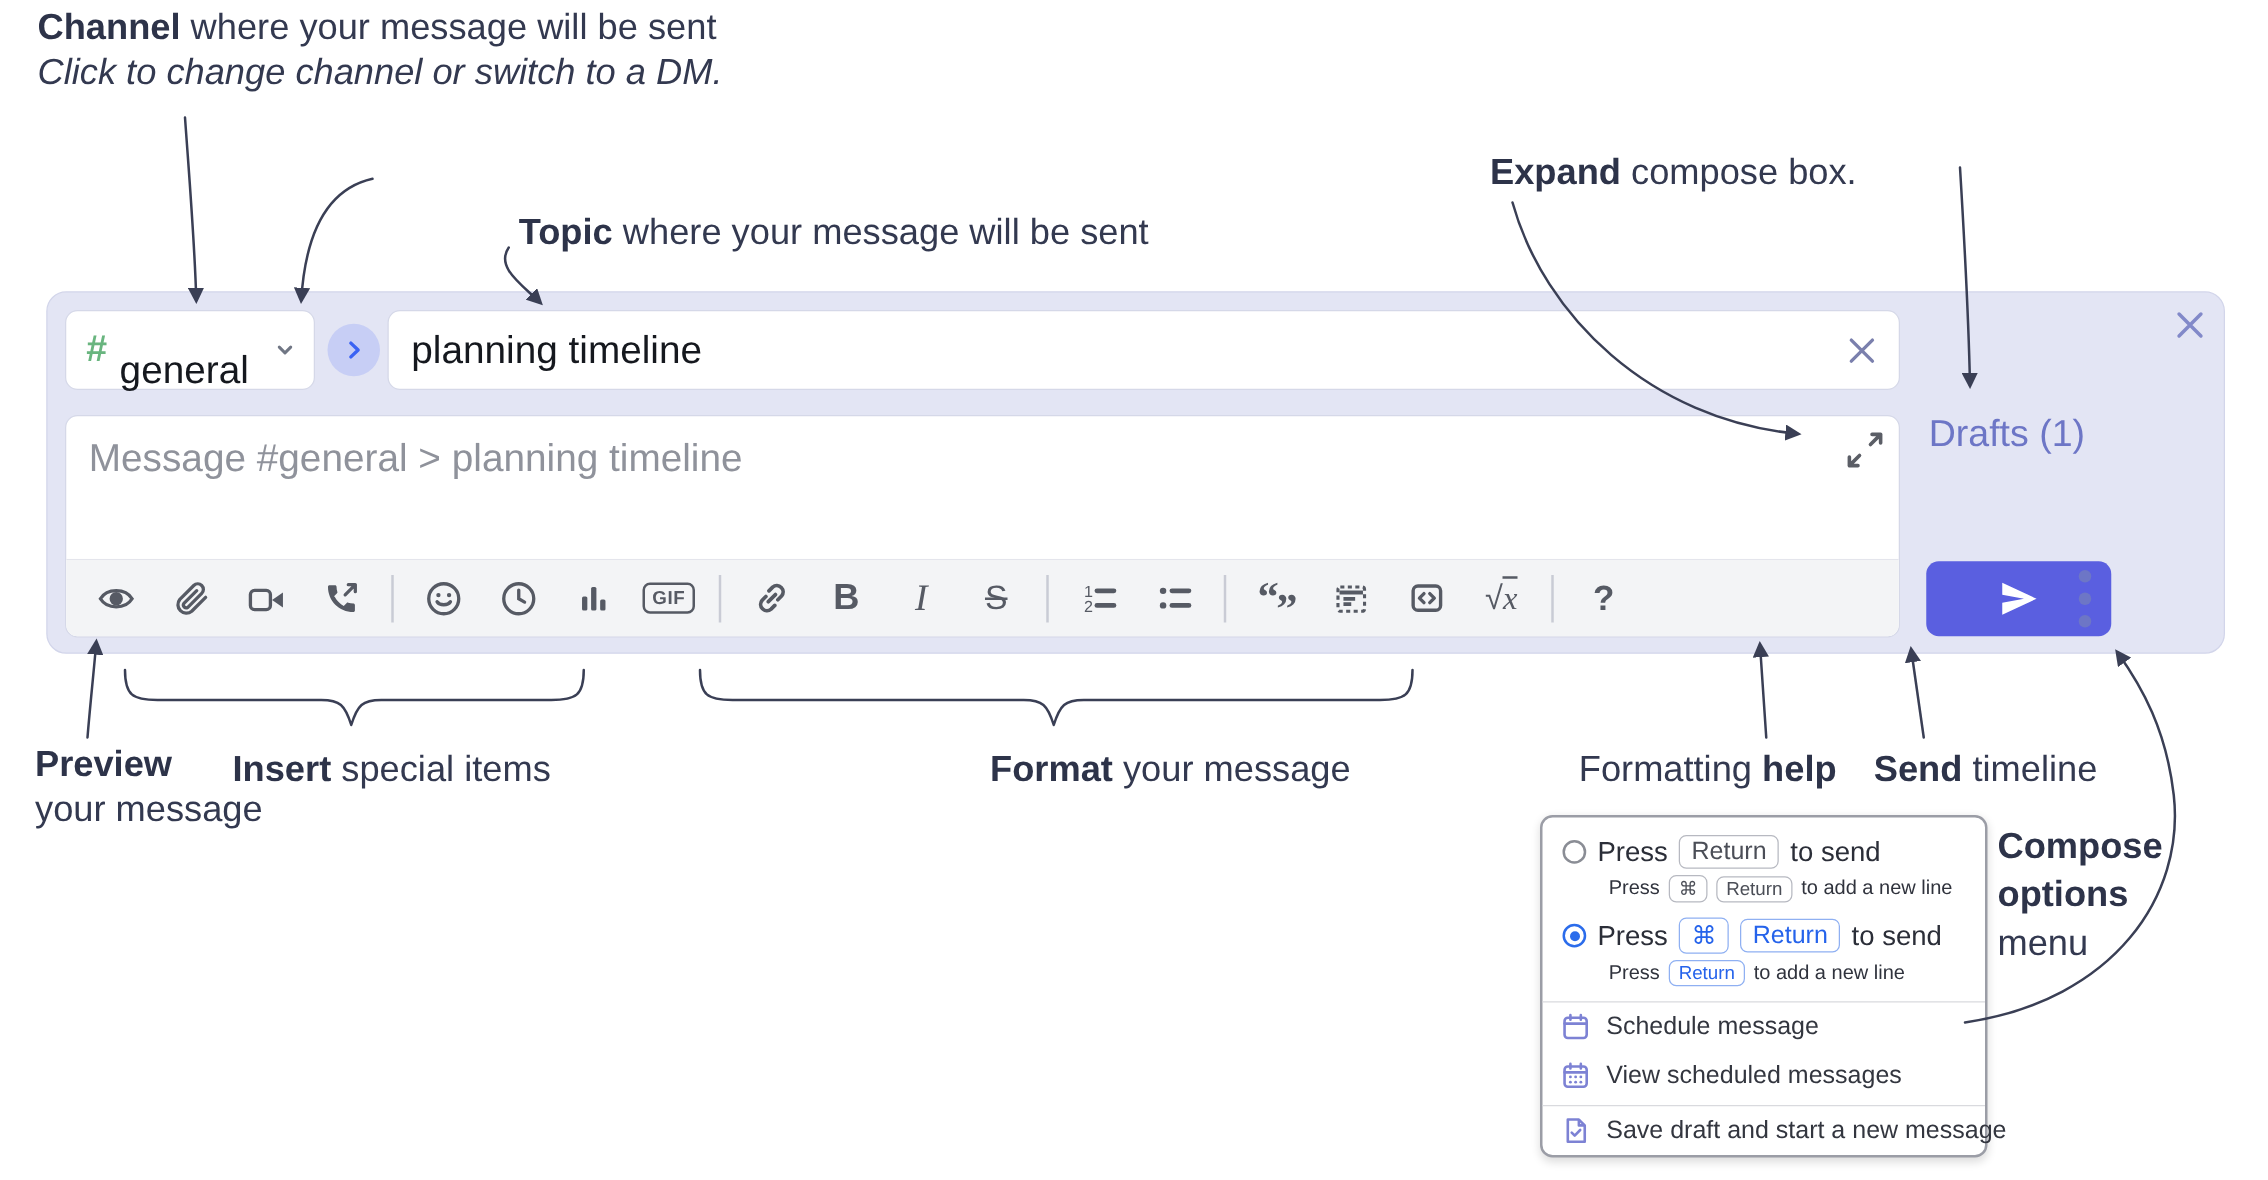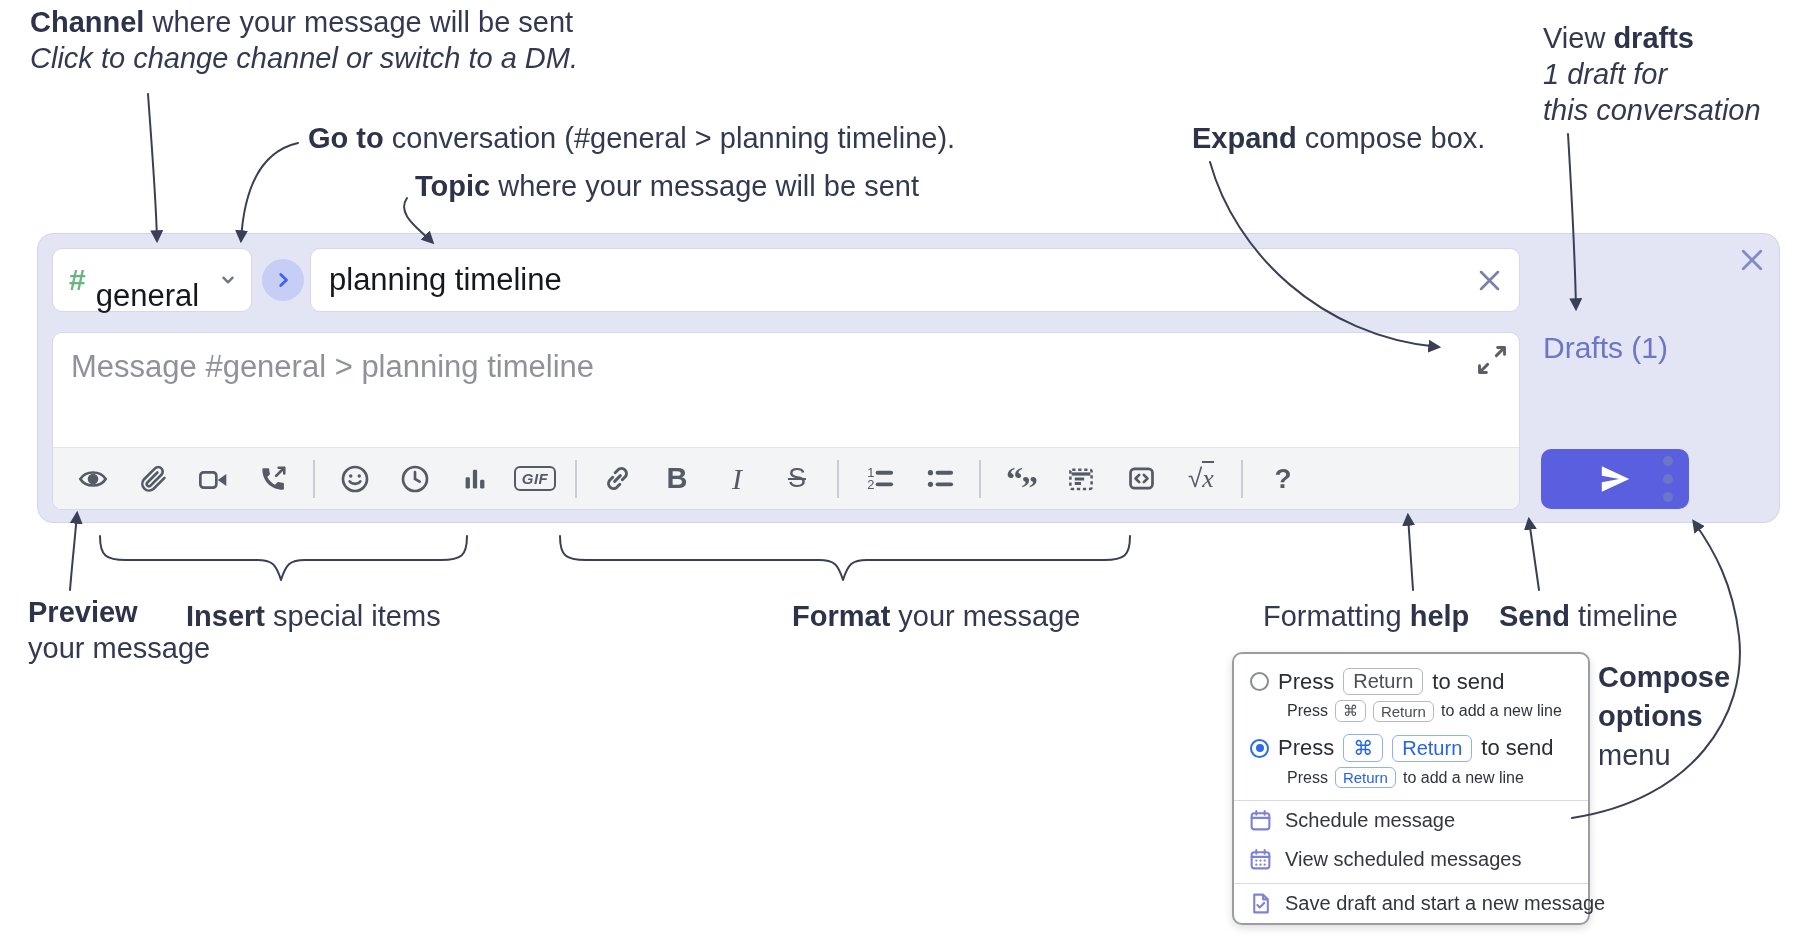--- a/index.html
+++ b/index.html
@@ -52,21 +52,21 @@
     display:flex; align-items:center; padding:0 10px;
   }
   .tbtn {
     width:60px; height:46px; display:flex; align-items:center; justify-content:center;
     color:#565a64; cursor:pointer; flex:0 0 auto;
   }
   .tsep { width:2px; height:38px; background:#c9cbd5; margin:0 10px; flex:0 0 auto; }
   .t-bold { font-size:29px; font-weight:700; }
   .t-italic { font-family:"Liberation Serif", serif; font-style:italic; font-size:30px; }
   .t-strike { font-size:27px; text-decoration:line-through; font-weight:500; }
-  .t-gif { border:2.5px solid #565a64; border-radius:6px; font-size:15px; font-weight:700; padding:2px 6px; letter-spacing:.5px;font-style:italic; }
+  .t-gif { border:2.5px solid #565a64; border-radius:6px; font-size:15px; font-weight:700; padding:2px 6px; letter-spacing:.5px; }
   .t-quote { font-family:"Liberation Serif", serif; font-weight:700; font-size:34px; letter-spacing:-2px; line-height:10px; }
   .t-quote .q2 { display:inline-block; transform:translateY(9px); }
   .t-math { font-size:26px; }
   .t-math .mx { font-family:"Liberation Serif", serif; font-style:italic; border-top:2.5px solid #565a64; padding-top:1px; }
   .t-help { font-size:28px; font-weight:600; }
   .drafts-link { position:absolute; left:1505px; top:97px; font-size:30px; color:#6d76c6; cursor:pointer; }
   .close-x { position:absolute; left:1696px; top:8px; width:36px; height:36px; display:flex; align-items:center; justify-content:center; color:#8289c9; cursor:pointer; }
   .send-btn {
     position:absolute; left:1503px; top:215px; width:148px; height:60px;
     background:#5a5fe0; border-radius:10px; display:flex; align-items:center; justify-content:center; cursor:pointer;
@@ -96,37 +96,29 @@
 </head>
 <body>
 
 <div class="canvas">
 
   <div class="ann" style="left:30px; top:4px;">
     <div><b>Channel</b><span> where your message will be sent</span></div>
     <div class="it">Click to change channel or switch to a DM.</div>
   </div>
 
-  <div class="ann" style="left:308px; top:120px;">
-    <b>Go to</b><span> conversation (#general &gt; planning timeline).</span>
-  </div>
 
   <div class="ann" style="left:415px; top:168px;">
     <b>Topic</b><span> where your message will be sent</span>
   </div>
 
   <div class="ann" style="left:1192px; top:120px;">
     <b>Expand</b><span> compose box.</span>
   </div>
 
-  <div class="ann" style="left:1543px; top:20px;">
-    <div><span>View </span><b>drafts</b></div>
-    <div class="it">1 draft for</div>
-    <div class="it">this conversation</div>
-  </div>
 
   <div class="compose">
 
     <div class="channel-box wbox">
       <span class="hash">#</span>
       <span class="channel-name">general</span>
       <svg width="22" height="22" viewBox="0 0 24 24">
         <path d="M7 9.5 L12 14.5 L17 9.5" fill="none" stroke="#707684" stroke-width="2.6" stroke-linecap="round" stroke-linejoin="round"></path>
       </svg>
     </div>

